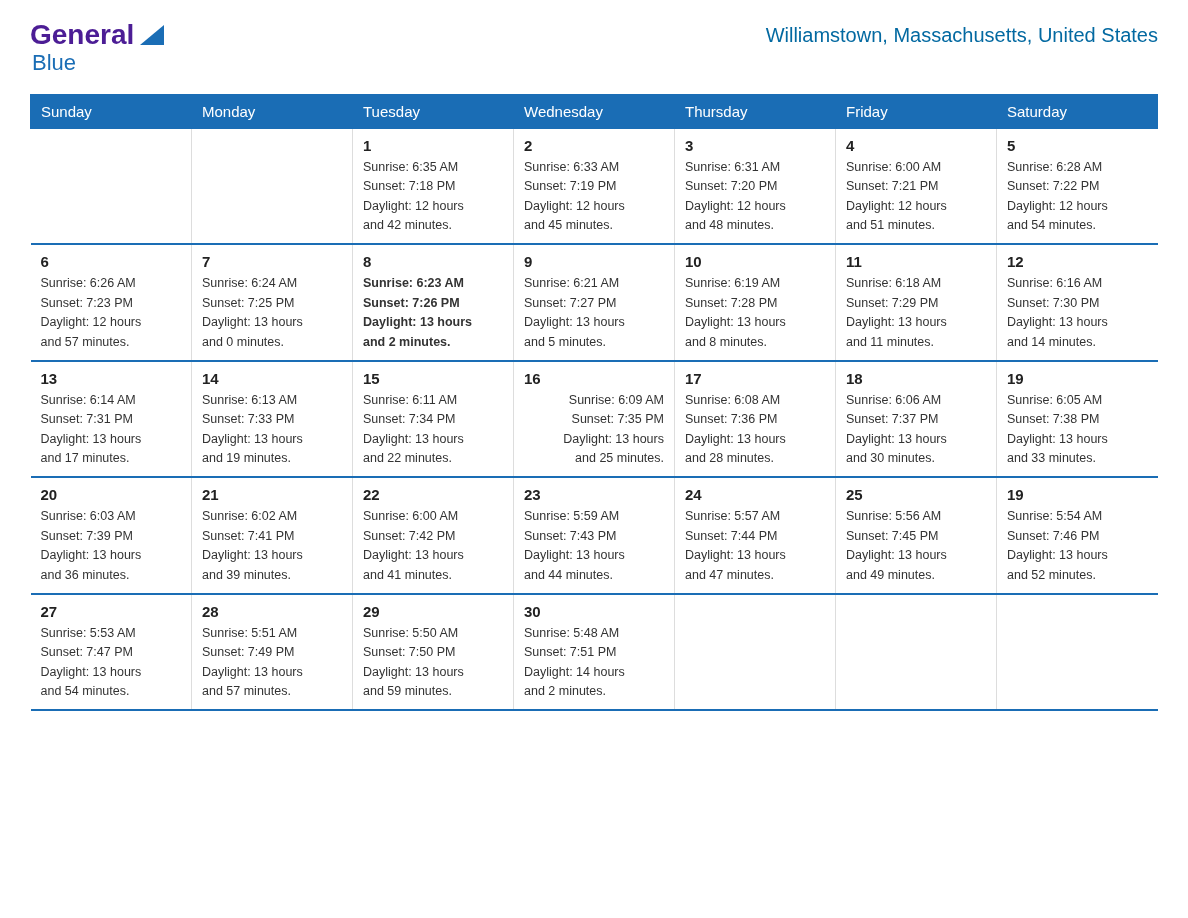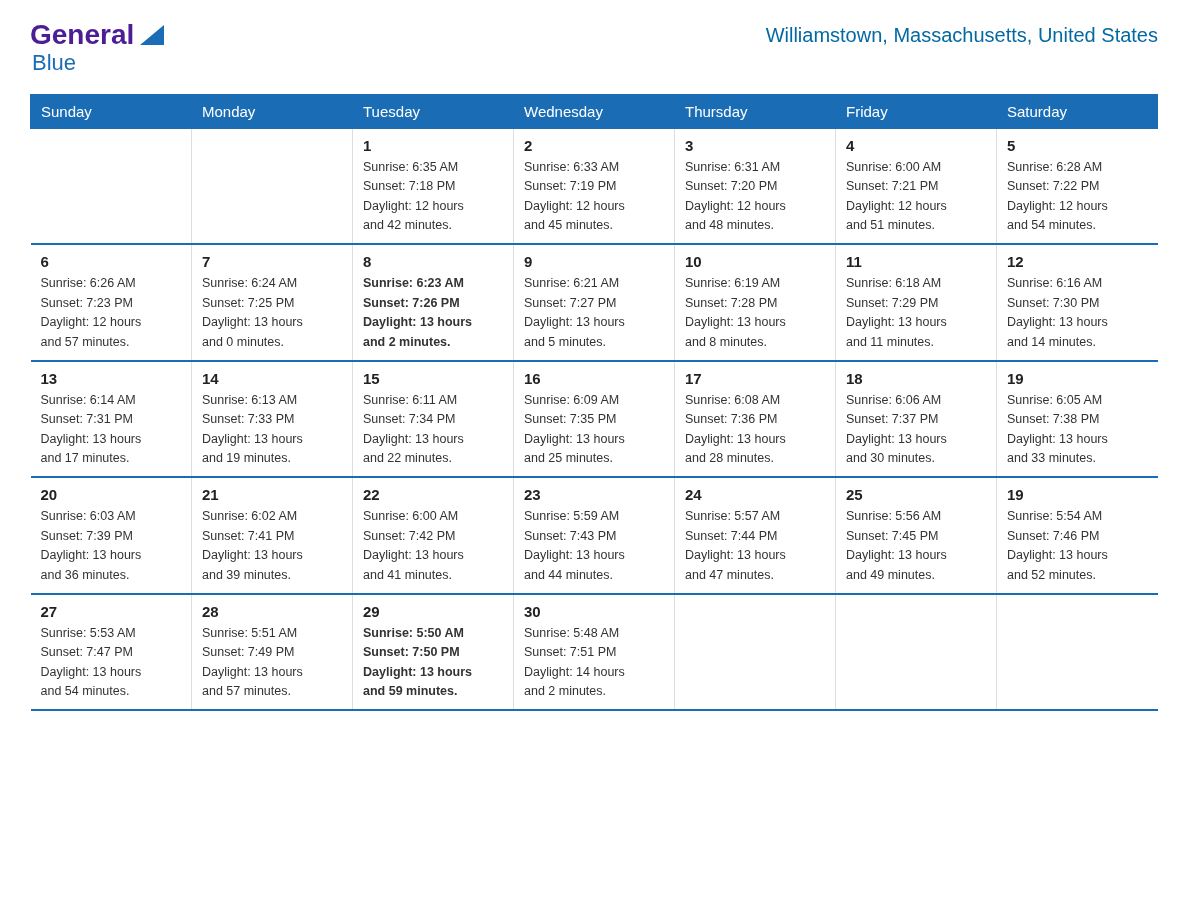--- a/index.html
+++ b/index.html
@@ -237,21 +237,21 @@
         </td>
         <td>
           <div class="day-number">15</div>
           <div class="day-info" style="white-space: pre-line;">Sunrise: 6:11 AM
 Sunset: 7:34 PM
 Daylight: 13 hours
 and 22 minutes.</div>
         </td>
         <td>
           <div class="day-number">16</div>
-          <div class="day-info" style="white-space: pre-line;">Sunrise: 6:09 AM
+          <div class="day-info" style="white-space: pre-line; text-align: right;">Sunrise: 6:09 AM
 Sunset: 7:35 PM
 Daylight: 13 hours
 and 25 minutes.</div>
         </td>
         <td>
           <div class="day-number">17</div>
           <div class="day-info" style="white-space: pre-line;">Sunrise: 6:08 AM
 Sunset: 7:36 PM
 Daylight: 13 hours
 and 28 minutes.</div>
@@ -332,21 +332,21 @@
         </td>
         <td>
           <div class="day-number">28</div>
           <div class="day-info" style="white-space: pre-line;">Sunrise: 5:51 AM
 Sunset: 7:49 PM
 Daylight: 13 hours
 and 57 minutes.</div>
         </td>
         <td>
           <div class="day-number">29</div>
-          <div class="day-info" style="white-space: pre-line; font-weight: bold;">Sunrise: 5:50 AM
+          <div class="day-info" style="white-space: pre-line;">Sunrise: 5:50 AM
 Sunset: 7:50 PM
 Daylight: 13 hours
 and 59 minutes.</div>
         </td>
         <td>
           <div class="day-number">30</div>
           <div class="day-info" style="white-space: pre-line;">Sunrise: 5:48 AM
 Sunset: 7:51 PM
 Daylight: 14 hours
 and 2 minutes.</div>

